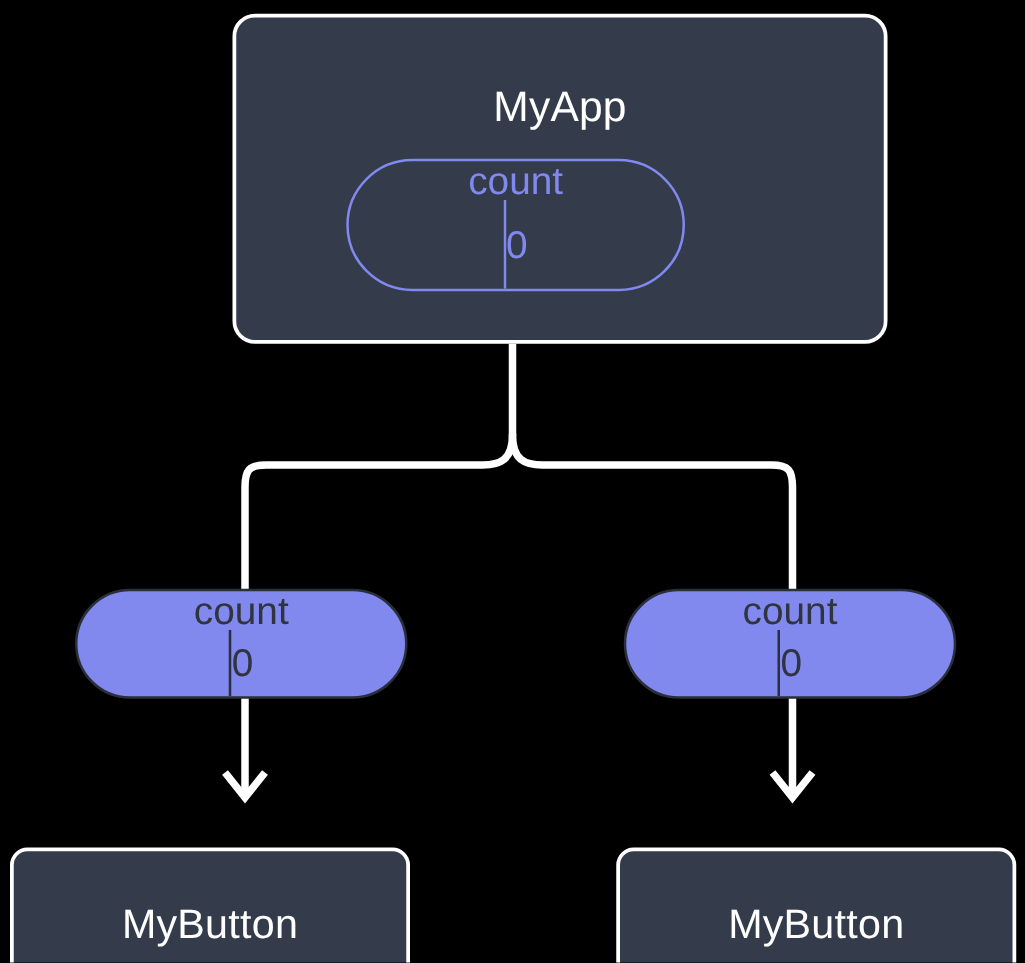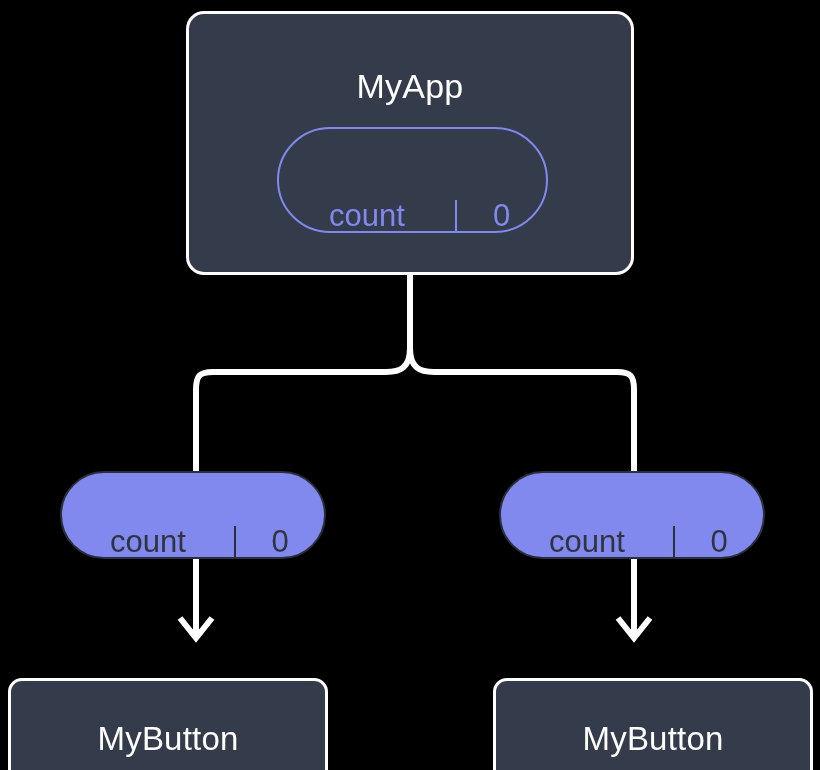--- a/index.html
+++ b/index.html
@@ -35,21 +35,21 @@
     background: #343b4a;
     border: 3px solid #ffffff;
     border-radius: 14px;
     display: flex;
     flex-direction: column;
     align-items: center;
   }
   #node-myapp {
     left: 186px;
     top: 11px;
-    width: 448px;
+    width: 524px;
     height: 264px;
     border-radius: 18px;
     justify-content: flex-start;
   }
   .component-title {
     color: #ffffff;
     font-size: 34px;
     line-height: 1;
     letter-spacing: 0.2px;
     font-weight: 400;
@@ -66,23 +66,24 @@
   }
   #node-mybutton-left  { left: 8px;   top: 650px; }
   #node-mybutton-right { left: 493px; top: 650px; }
   .leaf-box .component-title { font-size: 33px; }
 
   
   .state-pill {
     position: absolute;
     box-sizing: border-box;
     display: flex;
-    align-items: flex-end;
+    align-items: center;
     border-radius: 999px;
     overflow: hidden;
+    flex-direction: column;
   }
   .pill-cell {
     display: flex;
     align-items: center;
     justify-content: center;
     font-size: 31px;
     line-height: 1;
     white-space: nowrap;
   }
   .pill-key { flex: none; }

